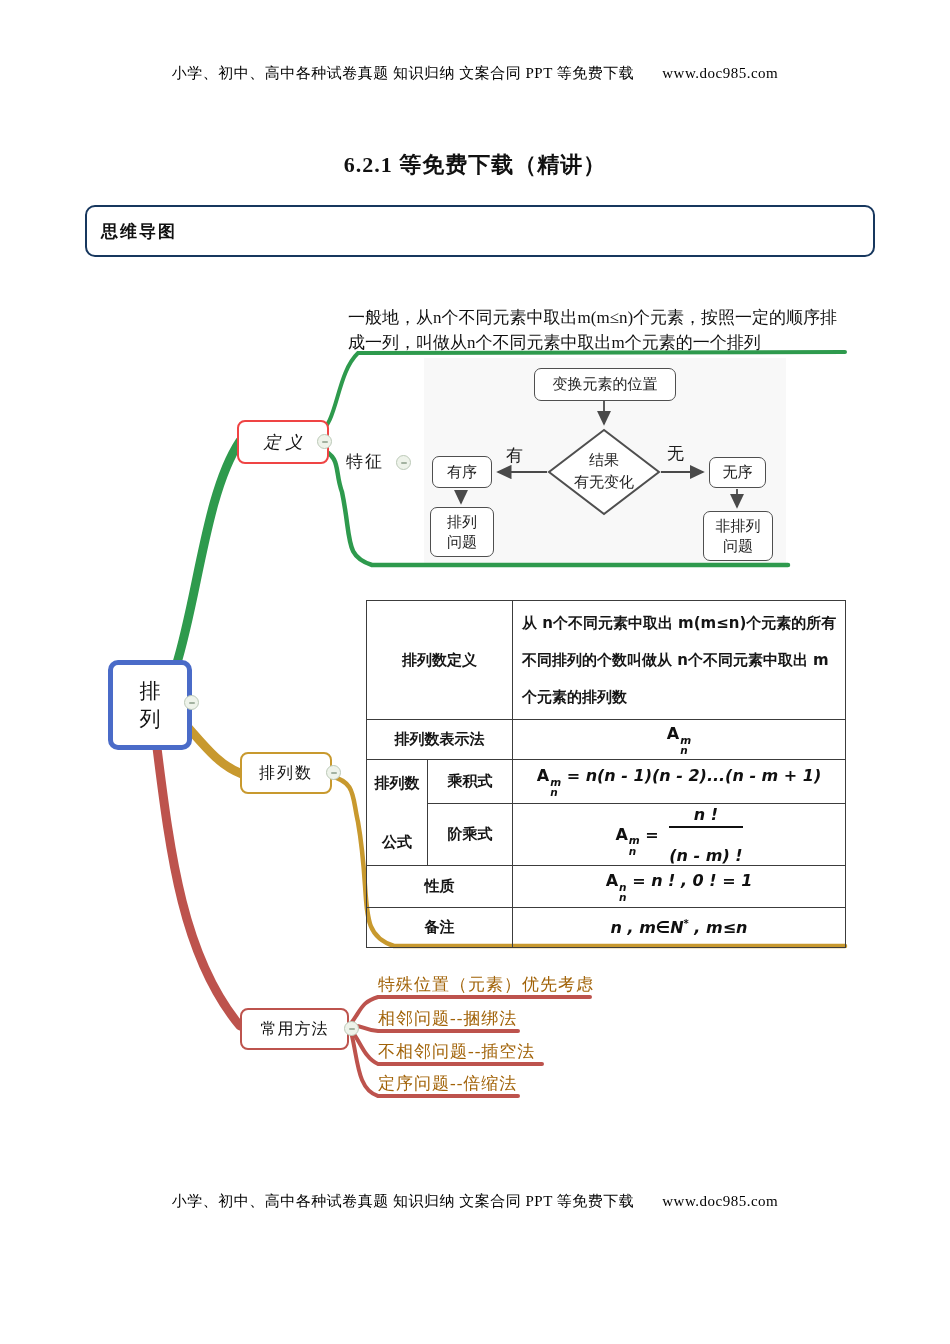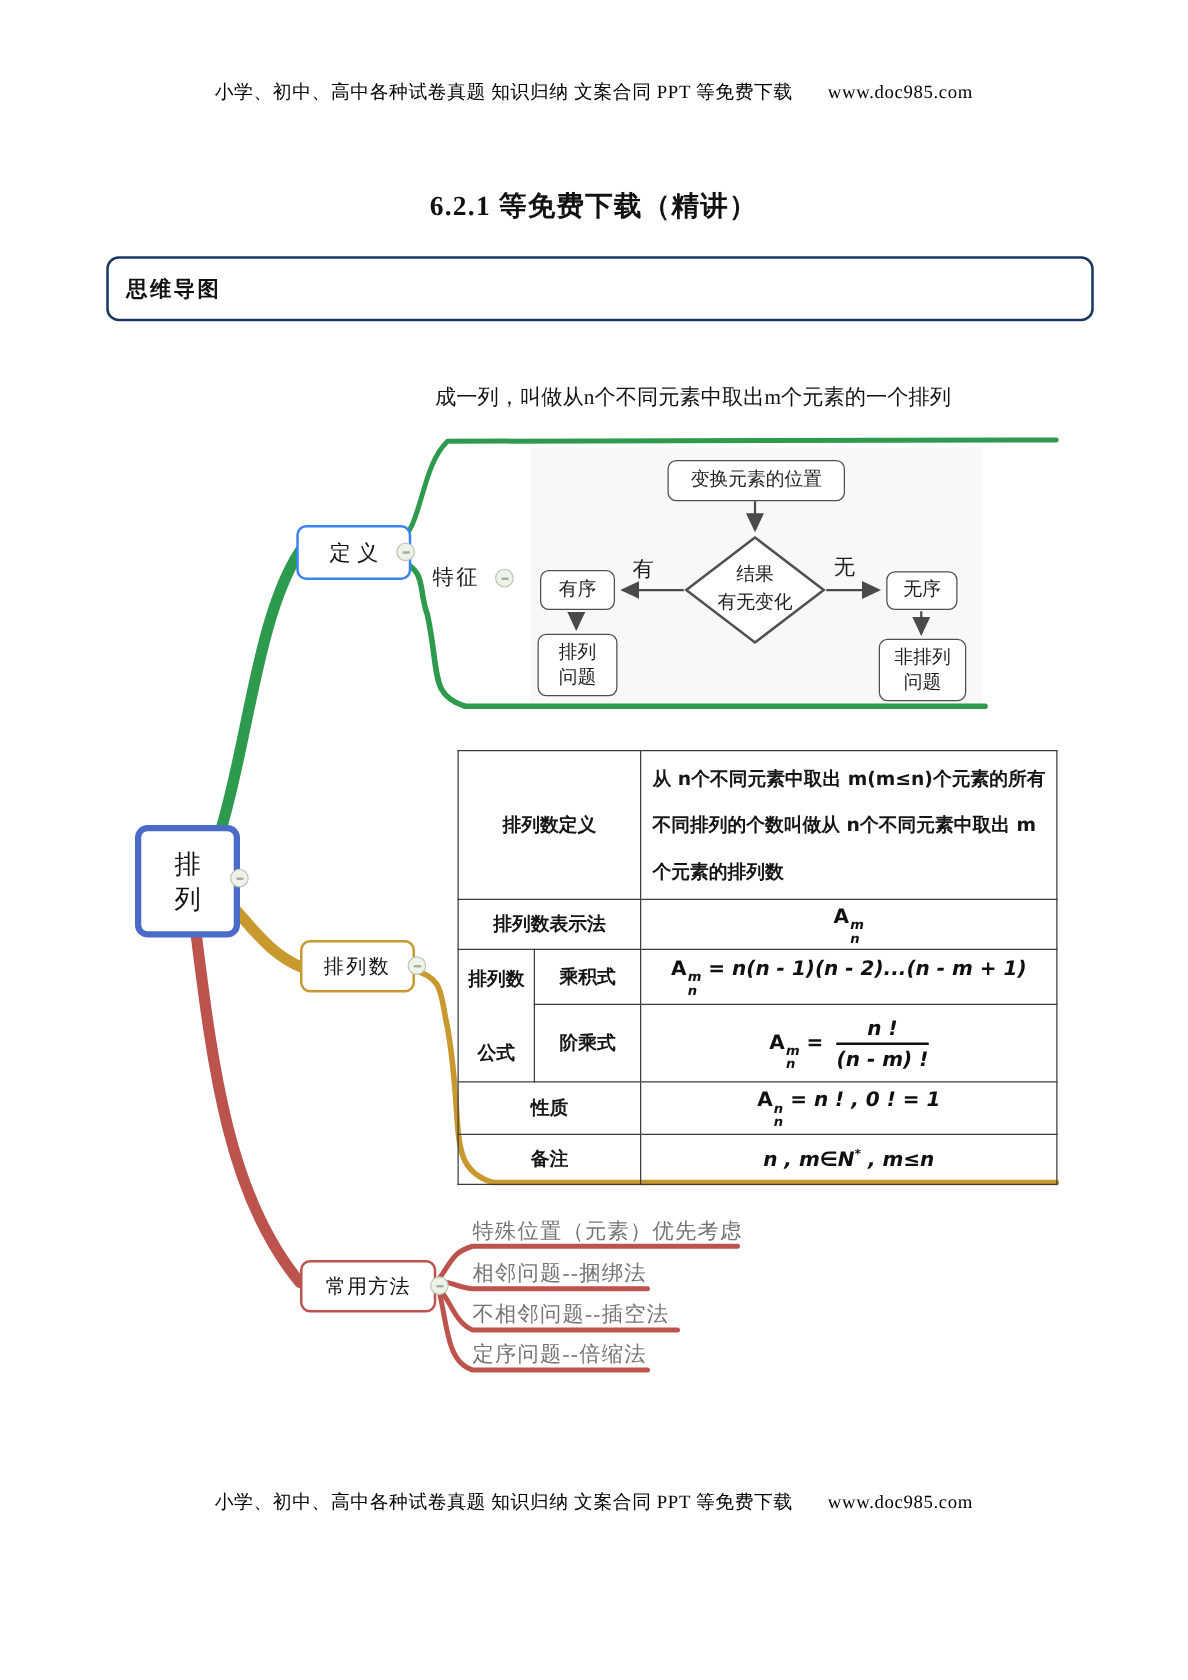--- a/index.html
+++ b/index.html
@@ -17,22 +17,22 @@
   
   .section-box{left:85px;top:205px;width:786px;height:48px;border:2.5px solid #17375e;
                border-radius:10px;display:flex;align-items:center;}
   .section-box .lbl{font-size:17px;font-weight:bold;padding-left:14px;letter-spacing:2px;}
 
   
   .node{background:#fff;display:flex;align-items:center;justify-content:center;
         border-radius:8px;text-align:center;}
   .root-node{left:108px;top:660px;width:74px;height:80px;border:5px solid #4a6bc8;
              border-radius:10px;flex-direction:column;font-size:21px;line-height:1.35;}
-  .def-node{left:237px;top:420px;width:83px;height:40px;border:2px solid #3b82f6;
-            font-size:17px;letter-spacing:5px;padding-left:5px;}
+  .def-node{left:237px;top:420px;width:83px;height:40px;border:2px solid #ef4444;
+            font-size:17px;letter-spacing:5px;padding-left:5px;font-style:italic;}
   .cnt-node{left:240px;top:752px;width:88px;height:38px;border:2px solid #c8992e;
             font-size:16px;letter-spacing:2px;}
   .mth-node{left:240px;top:1008px;width:105px;height:38px;border:2px solid #bd534d;
             font-size:16px;letter-spacing:1px;align-items:center;}
   .float-lbl{font-size:17px;color:#1c1c1c;letter-spacing:2px;}
 
   
   .collapse{width:13px;height:13px;border-radius:50%;background:#eef3ea;
             border:1px solid #bcc9b8;display:flex;align-items:center;justify-content:center;}
   .collapse i{display:block;width:6px;height:2px;background:#a3b2a0;border-radius:1px;}
@@ -58,26 +58,26 @@
             font-size:15px;line-height:2.45;padding:4px 4px 4px 9px !important;color:#151515;}
   .ctr{text-align:center;}
   .fml{font-family:"DejaVu Sans","Liberation Sans",sans-serif;font-weight:bold;
        font-size:16px;color:#101010;}
   .fml .it{font-style:italic;}
   .ss{display:inline-flex;flex-direction:column;vertical-align:-5px;line-height:1;
       font-size:10.5px;font-style:italic;margin-left:1px;text-align:left;}
   .ss span{display:block;}
   .frac{display:inline-block;text-align:center;vertical-align:middle;margin-left:5px;}
   .frac .num{display:block;border-bottom:2px solid #101010;padding:0 10px 2px;}
-  .frac .den{display:block;padding-top:2px;}
+  .frac .den{display:block;padding-top:18px;}
   .fml-hd2{display:flex;flex-direction:column;gap:40px;align-items:center;}
   .note-sup{font-size:10px;vertical-align:super;}
 
   
-  .method{font-size:17px;color:#737373;letter-spacing:1px;white-space:nowrap;}
+  .method{font-size:17px;color:#a16207;letter-spacing:1px;white-space:nowrap;}
 
   svg.lines{position:absolute;left:0;top:0;}
 </style>
 </head>
 <body>
 
 <div class="page">
 
   <div class="abs docline" style="top:64px;">
     <span>小学、初中、高中各种试卷真题  知识归纳  文案合同  PPT 等免费下载</span><span class="url">www.doc985.com</span>
@@ -114,20 +114,21 @@
     <polygon points="604,430 549,472 604,514 659,472" fill="#ffffff" stroke="#4f4f4f" stroke-width="2"></polygon>
 
     <path d="M 604 401 L 604 424" stroke="#4a4a4a" stroke-width="1.8" fill="none" marker-end="url(#ah)"></path>
     <path d="M 547 472 L 498 472" stroke="#4a4a4a" stroke-width="1.8" fill="none" marker-end="url(#ah)"></path>
     <path d="M 661 472 L 703 472" stroke="#4a4a4a" stroke-width="1.8" fill="none" marker-end="url(#ah)"></path>
     <path d="M 461 490 L 461 503" stroke="#4a4a4a" stroke-width="1.8" fill="none" marker-end="url(#ah)"></path>
     <path d="M 737 489 L 737 507" stroke="#4a4a4a" stroke-width="1.8" fill="none" marker-end="url(#ah)"></path>
   </svg>
 
   <div class="abs def-text">
+    <div>一般地，从n个不同元素中取出m(m≤n)个元素，按照一定的顺序排</div>
     <div>成一列，叫做从n个不同元素中取出m个元素的一个排列</div>
   </div>
 
   <div class="abs fc-box" style="left:534px;top:368px;width:140px;height:31px;">
     <span>变换元素的位置</span>
   </div>
 
   <div class="abs fc-diamond-text">
     <div>结果</div>
     <div>有无变化</div>

